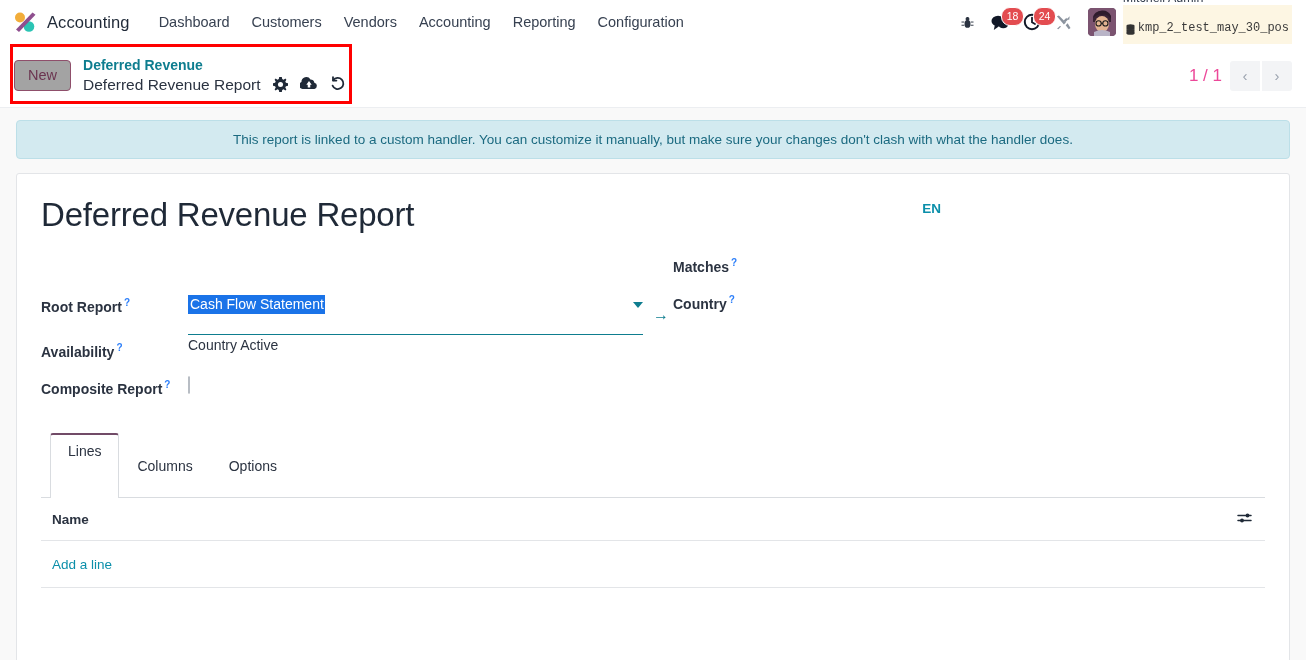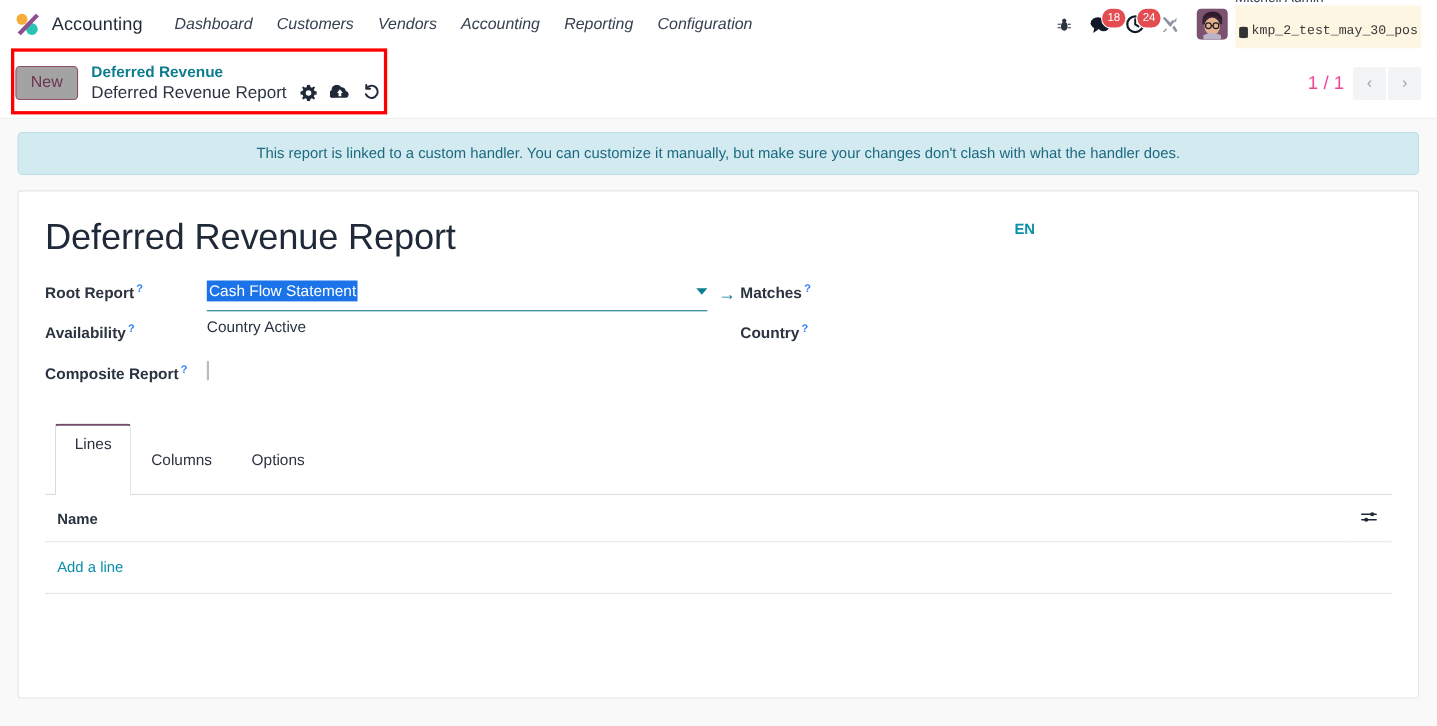--- a/index.html
+++ b/index.html
@@ -25,21 +25,21 @@
     gap: 9px;
     margin-right: 18px;
     cursor: pointer;
   }
   .odoo-logo { width: 26px; height: 26px; display: block; flex: 0 0 auto; }
   .brand-name {
     font-size: 16.5px;
     color: #1f2937;
     letter-spacing: .1px;
   }
-  .nav-items { display: flex; align-items: center; gap: 0px; font-style: italic; }
+  .nav-items { display: flex; align-items: center; gap: 0px; }
   .nav-item {
     font-size: 14.5px;
     color: #374151;
     padding: 6px 11px;
     cursor: pointer;
     border-radius: 3px;
     white-space: nowrap;
   }
 
   .navbar-right {
@@ -188,21 +188,21 @@
   .form-title {
     font-size: 33px;
     font-weight: normal;
     color: #1f2937;
     letter-spacing: -0.2px;
     margin-bottom: 16px;
   }
 
   .form-cols { display: flex; }
   .form-col { flex: 0 0 auto; }
-  .col-left { width: 628px; }
+  .col-left { width: 628px; margin-top: 40px; }
   .col-right { width: 400px; padding-left: 4px; }
 
   .field-row {
     display: flex;
     align-items: flex-start;
     min-height: 37px;
     margin-bottom: 0px;
   }
   .field-label {
     font-size: 14px;
@@ -221,21 +221,21 @@
     cursor: pointer;
   }
   .field-value { flex: 1; padding-top: 5px; font-size: 14px; color: #2b3341; }
 
   .m2o-wrap { display: flex; align-items: center; gap: 10px; }
   .m2o-input {
     flex: 1;
     position: relative;
     border-bottom: 1px solid #0e7d8f;
     display: flex; align-items: center;
-    padding-bottom: 8px;
+    padding-bottom: 20px;
   }
   .m2o-text {
     font-size: 14px;
     background: #1a73e8;
     color: #ffffff;
     padding: 1px 1px 2px 2px;
   }
   .caret-down {
     margin-left: auto;
     width: 0; height: 0;

